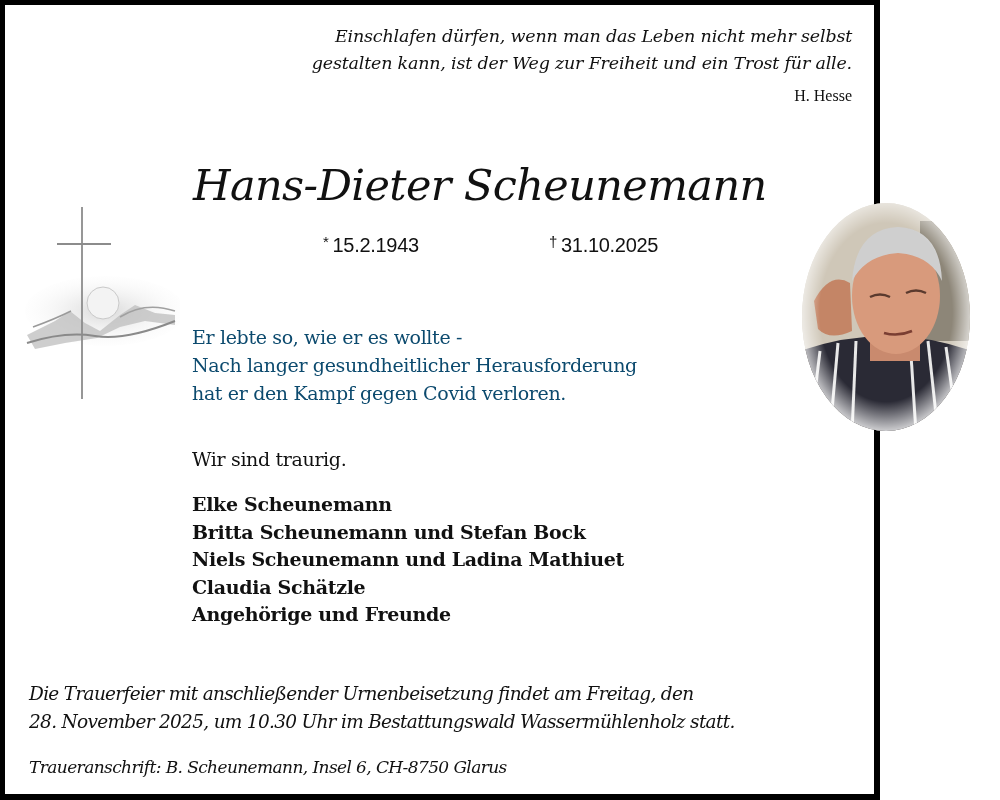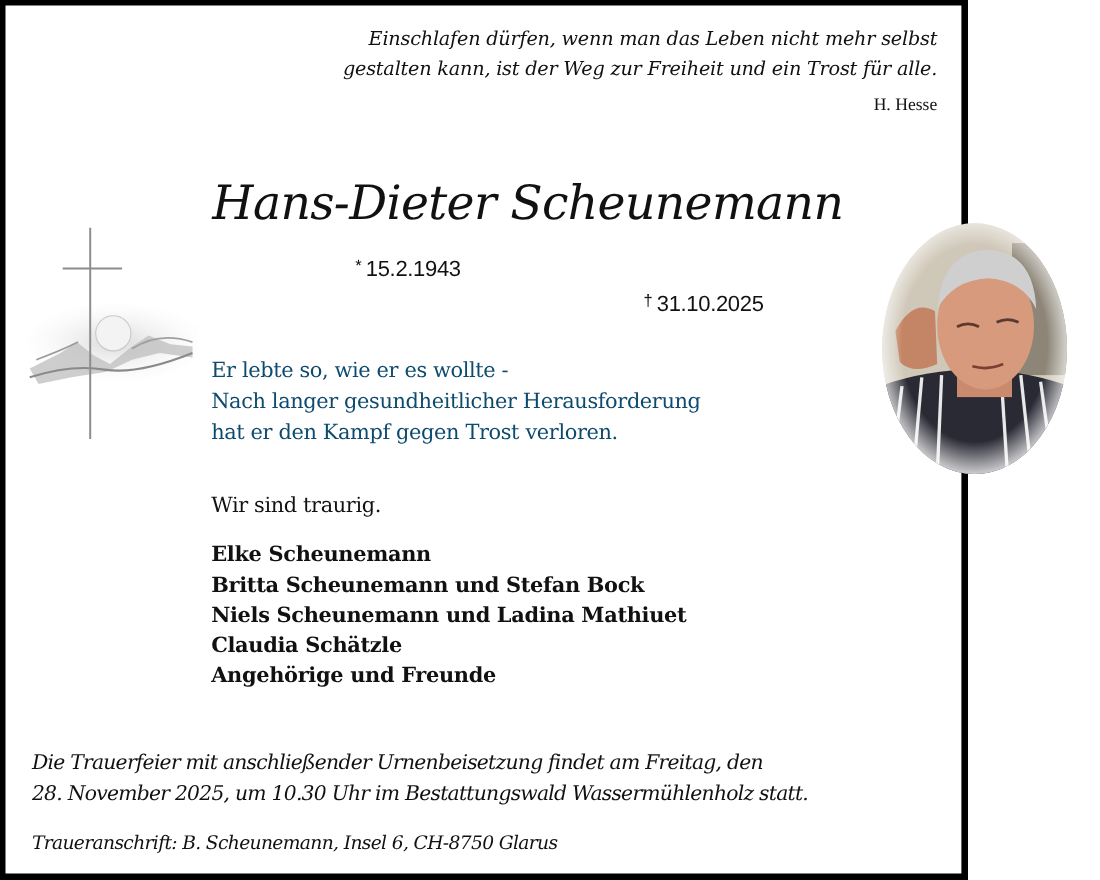--- a/index.html
+++ b/index.html
@@ -21,21 +21,21 @@
       font-family: "Liberation Serif", serif; font-size: 16px; color: #111;
     }
     .name {
       position: absolute; left: 188px; top: 150px;
       font-family: "DejaVu Serif", serif; font-style: italic;
       font-size: 43px; line-height: 60px; color: #111; letter-spacing: -0.6px;
       white-space: nowrap;
     }
     .dates { position: absolute; top: 228px; font-family: Liberation Sans, sans-serif; font-size: 20px; color: #111; white-space: nowrap; letter-spacing: -0.3px; }
     .date-birth { left: 318px; }
-    .date-death { left: 580px; margin-top: 32px; }
+    .date-death { left: 544px; }
     .sym { font-size: 15px; vertical-align: 5px; margin-right: 4px; }
     .cross-art { position: absolute; left: 20px; top: 198px; width: 155px; height: 200px; }
     .photo {
       position: absolute; left: 795px; top: 196px; width: 172px; height: 232px;
     }
     .poem {
       position: absolute; left: 187px; top: 318px;
       font-family: "DejaVu Serif", serif; font-size: 19px; line-height: 28px; color: #0c4a6e;
       letter-spacing: -0.35px; white-space: nowrap;
     }
@@ -131,21 +131,21 @@
       <path d="M70 96 q10 -5 20 0" stroke="#5a3a2e" stroke-width="2.5" fill="none"></path>
       <path d="M106 92 q10 -5 20 0" stroke="#5a3a2e" stroke-width="2.5" fill="none"></path>
       <path d="M84 132 q14 4 28 -2" stroke="#7a3e32" stroke-width="2.5" fill="none"></path>
       <rect x="0" y="0" width="172" height="232" fill="url(#vign)"></rect>
     </g>
   </svg>
 
   <div class="poem">
     <span class="line">Er lebte so, wie er es wollte -</span>
     <span class="line">Nach langer gesundheitlicher Herausforderung</span>
-    <span class="line">hat er den Kampf gegen Trost verloren.</span>
+    <span class="line">hat er den Kampf gegen Covid verloren.</span>
   </div>
 
   <div class="sad">Wir sind traurig.</div>
 
   <div class="mourners">
     <span class="line">Elke Scheunemann</span>
     <span class="line">Britta Scheunemann und Stefan Bock</span>
     <span class="line">Niels Scheunemann und Ladina Mathiuet</span>
     <span class="line">Claudia Schätzle</span>
     <span class="line">Angehörige und Freunde</span>

